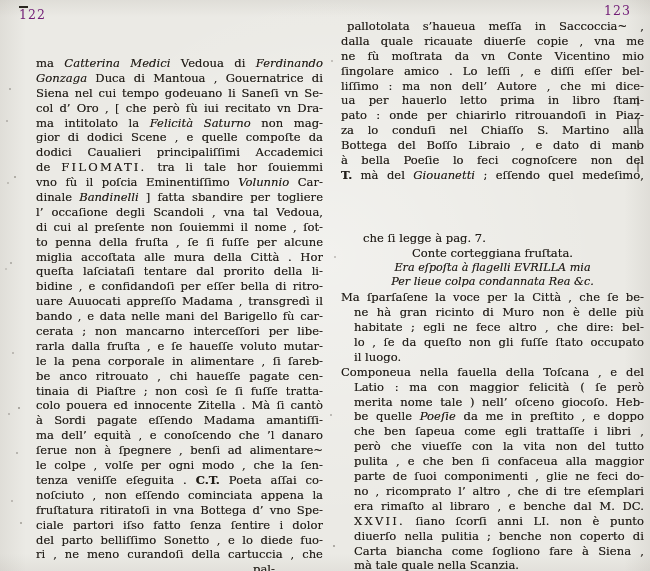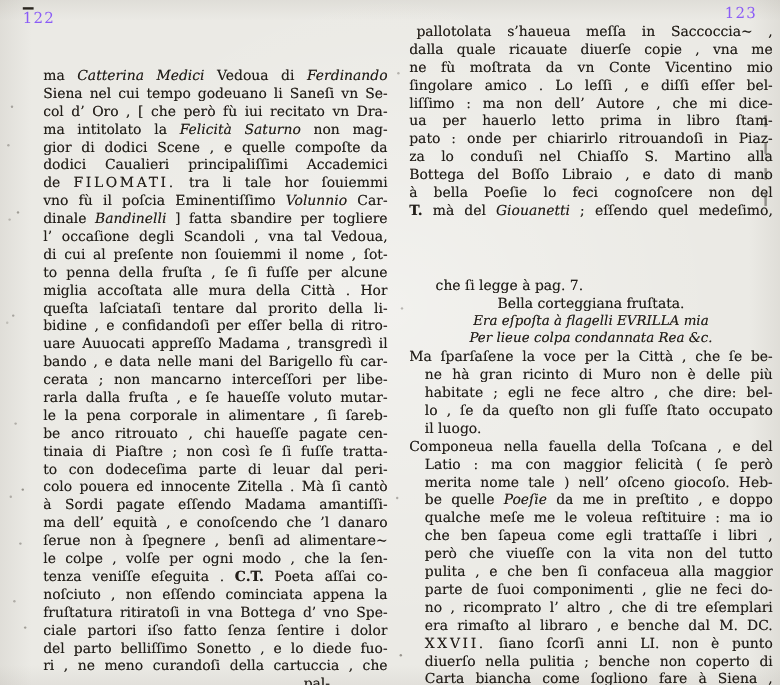--- a/index.html
+++ b/index.html
@@ -10,21 +10,21 @@
     color:#211d18;
   }
   #paper{
     position:absolute;inset:0;
     background:
       radial-gradient(ellipse at 50% 45%, rgba(255,255,255,0.35) 0%, rgba(255,255,255,0) 60%),
       linear-gradient(90deg, rgba(120,112,100,0.10) 0%, rgba(120,112,100,0) 4%, rgba(120,112,100,0) 96%, rgba(120,112,100,0.10) 100%),
       linear-gradient(180deg, rgba(120,112,100,0.10) 0%, rgba(120,112,100,0) 3%, rgba(120,112,100,0) 97%, rgba(120,112,100,0.08) 100%);
   }
   .pnum{
-    position:absolute;font-size:12.5px;letter-spacing:1px;color:#8b5cf6;
+    position:absolute;font-size:12.5px;letter-spacing:1px;color:#701a75;
   }
   #pnum-left{left:19px;top:7px;}
   #pnum-left::before{ 
     content:"";position:absolute;left:0;top:-1px;width:9px;height:1.6px;background:#2a2620;
   }
   #pnum-right{left:604px;top:3px;}
   .col{
     position:absolute;font-size:11.6px;line-height:14.9px;
     text-rendering:optimizeLegibility;
     text-shadow:0 0 0.45px rgba(35,28,20,0.55);
@@ -79,20 +79,21 @@
 <div id="paper"></div>
 <div class="speck"></div>
 <div id="edge-dashes"></div>
 
 <div id="pnum-left" class="pnum">122</div>
 <div id="pnum-right" class="pnum">123</div>
 
 <div id="col-left" class="col">
 
 <div class="line j"><span>ma </span><span class="i">Catterina Medici</span><span> Vedoua di </span><span class="i">Ferdinando</span></div>
+    <div class="line j"><span class="i">Gonzaga</span><span> Duca di Mantoua , Gouernatrice di</span></div>
     <div class="line j"><span>Siena nel cui tempo godeuano li Saneſi vn Se-</span></div>
     <div class="line j"><span>col d’ Oro , [ che però fù iui recitato vn Dra-</span></div>
     <div class="line j"><span>ma intitolato la </span><span class="i">Felicità Saturno</span><span> non mag-</span></div>
     <div class="line j"><span>gior di dodici Scene , e quelle compoſte da</span></div>
     <div class="line j"><span>dodici Caualieri principaliſſimi Accademici</span></div>
     <div class="line j"><span>de </span><span class="sp">FILOMATI.</span><span> tra li tale hor ſouiemmi</span></div>
     <div class="line j"><span>vno fù il poſcia Eminentiſſimo </span><span class="i">Volunnio</span><span> Car-</span></div>
     <div class="line j"><span>dinale </span><span class="i">Bandinelli</span><span> ] fatta sbandire per togliere</span></div>
     <div class="line j"><span>l’ occaſione degli Scandoli , vna tal Vedoua,</span></div>
     <div class="line j"><span>di cui al preſente non ſouiemmi il nome , ſot-</span></div>
@@ -100,21 +101,20 @@
     <div class="line j"><span>miglia accoſtata alle mura della Città . Hor</span></div>
     <div class="line j"><span>queſta laſciataſi tentare dal prorito della li-</span></div>
     <div class="line j"><span>bidine , e confidandoſi per eſſer bella di ritro-</span></div>
     <div class="line j"><span>uare Auuocati appreſſo Madama , transgredì il</span></div>
     <div class="line j"><span>bando , e data nelle mani del Barigello fù car-</span></div>
     <div class="line j"><span>cerata ; non mancarno interceſſori per libe-</span></div>
     <div class="line j"><span>rarla dalla fruſta , e ſe haueſſe voluto mutar-</span></div>
     <div class="line j"><span>le la pena corporale in alimentare , ſi ſareb-</span></div>
     <div class="line j"><span>be anco ritrouato , chi haueſſe pagate cen-</span></div>
     <div class="line j"><span>tinaia di Piaſtre ; non così ſe ſi fuſſe tratta-</span></div>
-    <div class="line j"><span>to con dodeceſima parte di leuar dal peri-</span></div>
     <div class="line j"><span>colo pouera ed innocente Zitella . Mà ſi cantò</span></div>
     <div class="line j"><span>à Sordi pagate eſſendo Madama amantiſſi-</span></div>
     <div class="line j"><span>ma dell’ equità , e conoſcendo che ’l danaro</span></div>
     <div class="line j"><span>ſerue non à ſpegnere , benſi ad alimentare~</span></div>
     <div class="line j"><span>le colpe , volſe per ogni modo , che la ſen-</span></div>
     <div class="line j"><span>tenza veniſſe eſeguita . </span><span class="b">C.T.</span><span> Poeta aſſai co-</span></div>
     <div class="line j"><span>noſciuto , non eſſendo cominciata appena la</span></div>
     <div class="line j"><span>fruſtatura ritiratoſi in vna Bottega d’ vno Spe-</span></div>
     <div class="line j"><span>ciale partori iſso fatto ſenza ſentire i dolor</span></div>
     <div class="line j"><span>del parto belliſſimo Sonetto , e lo diede fuo-</span></div>
@@ -128,33 +128,32 @@
     <div class="line j"><span>ne fù moſtrata da vn Conte Vicentino mio</span></div>
     <div class="line j"><span>ſingolare amico . Lo leſſi , e diſſi eſſer bel-</span></div>
     <div class="line j"><span>liſſimo : ma non dell’ Autore , che mi dice-</span></div>
     <div class="line j"><span>ua per hauerlo letto prima in libro ſtam-</span></div>
     <div class="line j"><span>pato : onde per chiarirlo ritrouandoſi in Piaz-</span></div>
     <div class="line j"><span>za lo conduſi nel Chiaſſo S. Martino alla</span></div>
     <div class="line j"><span>Bottega del Boſſo Libraio , e dato di mano</span></div>
     <div class="line j"><span>à bella Poeſie lo feci cognoſcere non del</span></div>
     <div class="line j"><span class="b">T.</span><span> mà del </span><span class="i">Giouanetti</span><span> ; eſſendo quel medeſimo,</span></div>
     <div class="line ind2"><span>che ſi legge à pag. 7.</span></div>
-    <div class="line ctr"><span>Bella corteggiana fruſtata.</span></div>
+    <div class="line ctr"><span>Conte corteggiana fruſtata.</span></div>
     <div class="line ctr verse"><span class="i">Era eſpoſta à flagelli  EVRILLA mia</span></div>
     <div class="line ctr verse"><span class="i">Per lieue colpa condannata Rea &amp;c.</span></div>
     <div class="line j"><span>Ma ſparſaſene la voce per la Città , che ſe be-</span></div>
     <div class="line ind j"><span>ne hà gran ricinto di Muro non è delle più</span></div>
     <div class="line ind j"><span>habitate ; egli ne fece altro , che dire: bel-</span></div>
     <div class="line ind j"><span>lo , ſe da queſto non gli fuſſe ſtato occupato</span></div>
     <div class="line ind"><span>il luogo.</span></div>
     <div class="line j"><span>Componeua nella fauella della Toſcana , e del</span></div>
     <div class="line ind j"><span>Latio : ma con maggior felicità ( ſe però</span></div>
     <div class="line ind j"><span>merita nome tale ) nell’ oſceno giocoſo. Heb-</span></div>
     <div class="line ind j"><span>be quelle </span><span class="i">Poeſie</span><span> da me in preſtito , e doppo</span></div>
-    <div class="line ind j"><span>qualche meſe me le voleua reſtituire : ma io</span></div>
     <div class="line ind j"><span>che ben ſapeua come egli trattaſſe i libri ,</span></div>
     <div class="line ind j"><span>però che viueſſe con la vita non del tutto</span></div>
     <div class="line ind j"><span>pulita , e che ben ſi confaceua alla maggior</span></div>
     <div class="line ind j"><span>parte de ſuoi componimenti , glie ne feci do-</span></div>
     <div class="line ind j"><span>no , ricomprato l’ altro , che di tre eſemplari</span></div>
     <div class="line ind j"><span>era rimaſto al libraro , e benche dal M. DC.</span></div>
     <div class="line ind j"><span class="sp">XXVII.</span><span> ſiano ſcorſi anni LI. non è punto</span></div>
     <div class="line ind j"><span>diuerſo nella pulitia ; benche non coperto di</span></div>
     <div class="line ind j"><span>Carta biancha come ſogliono fare à Siena ,</span></div>
     <div class="line ind"><span>mà tale quale nella Scanzia.</span></div>

